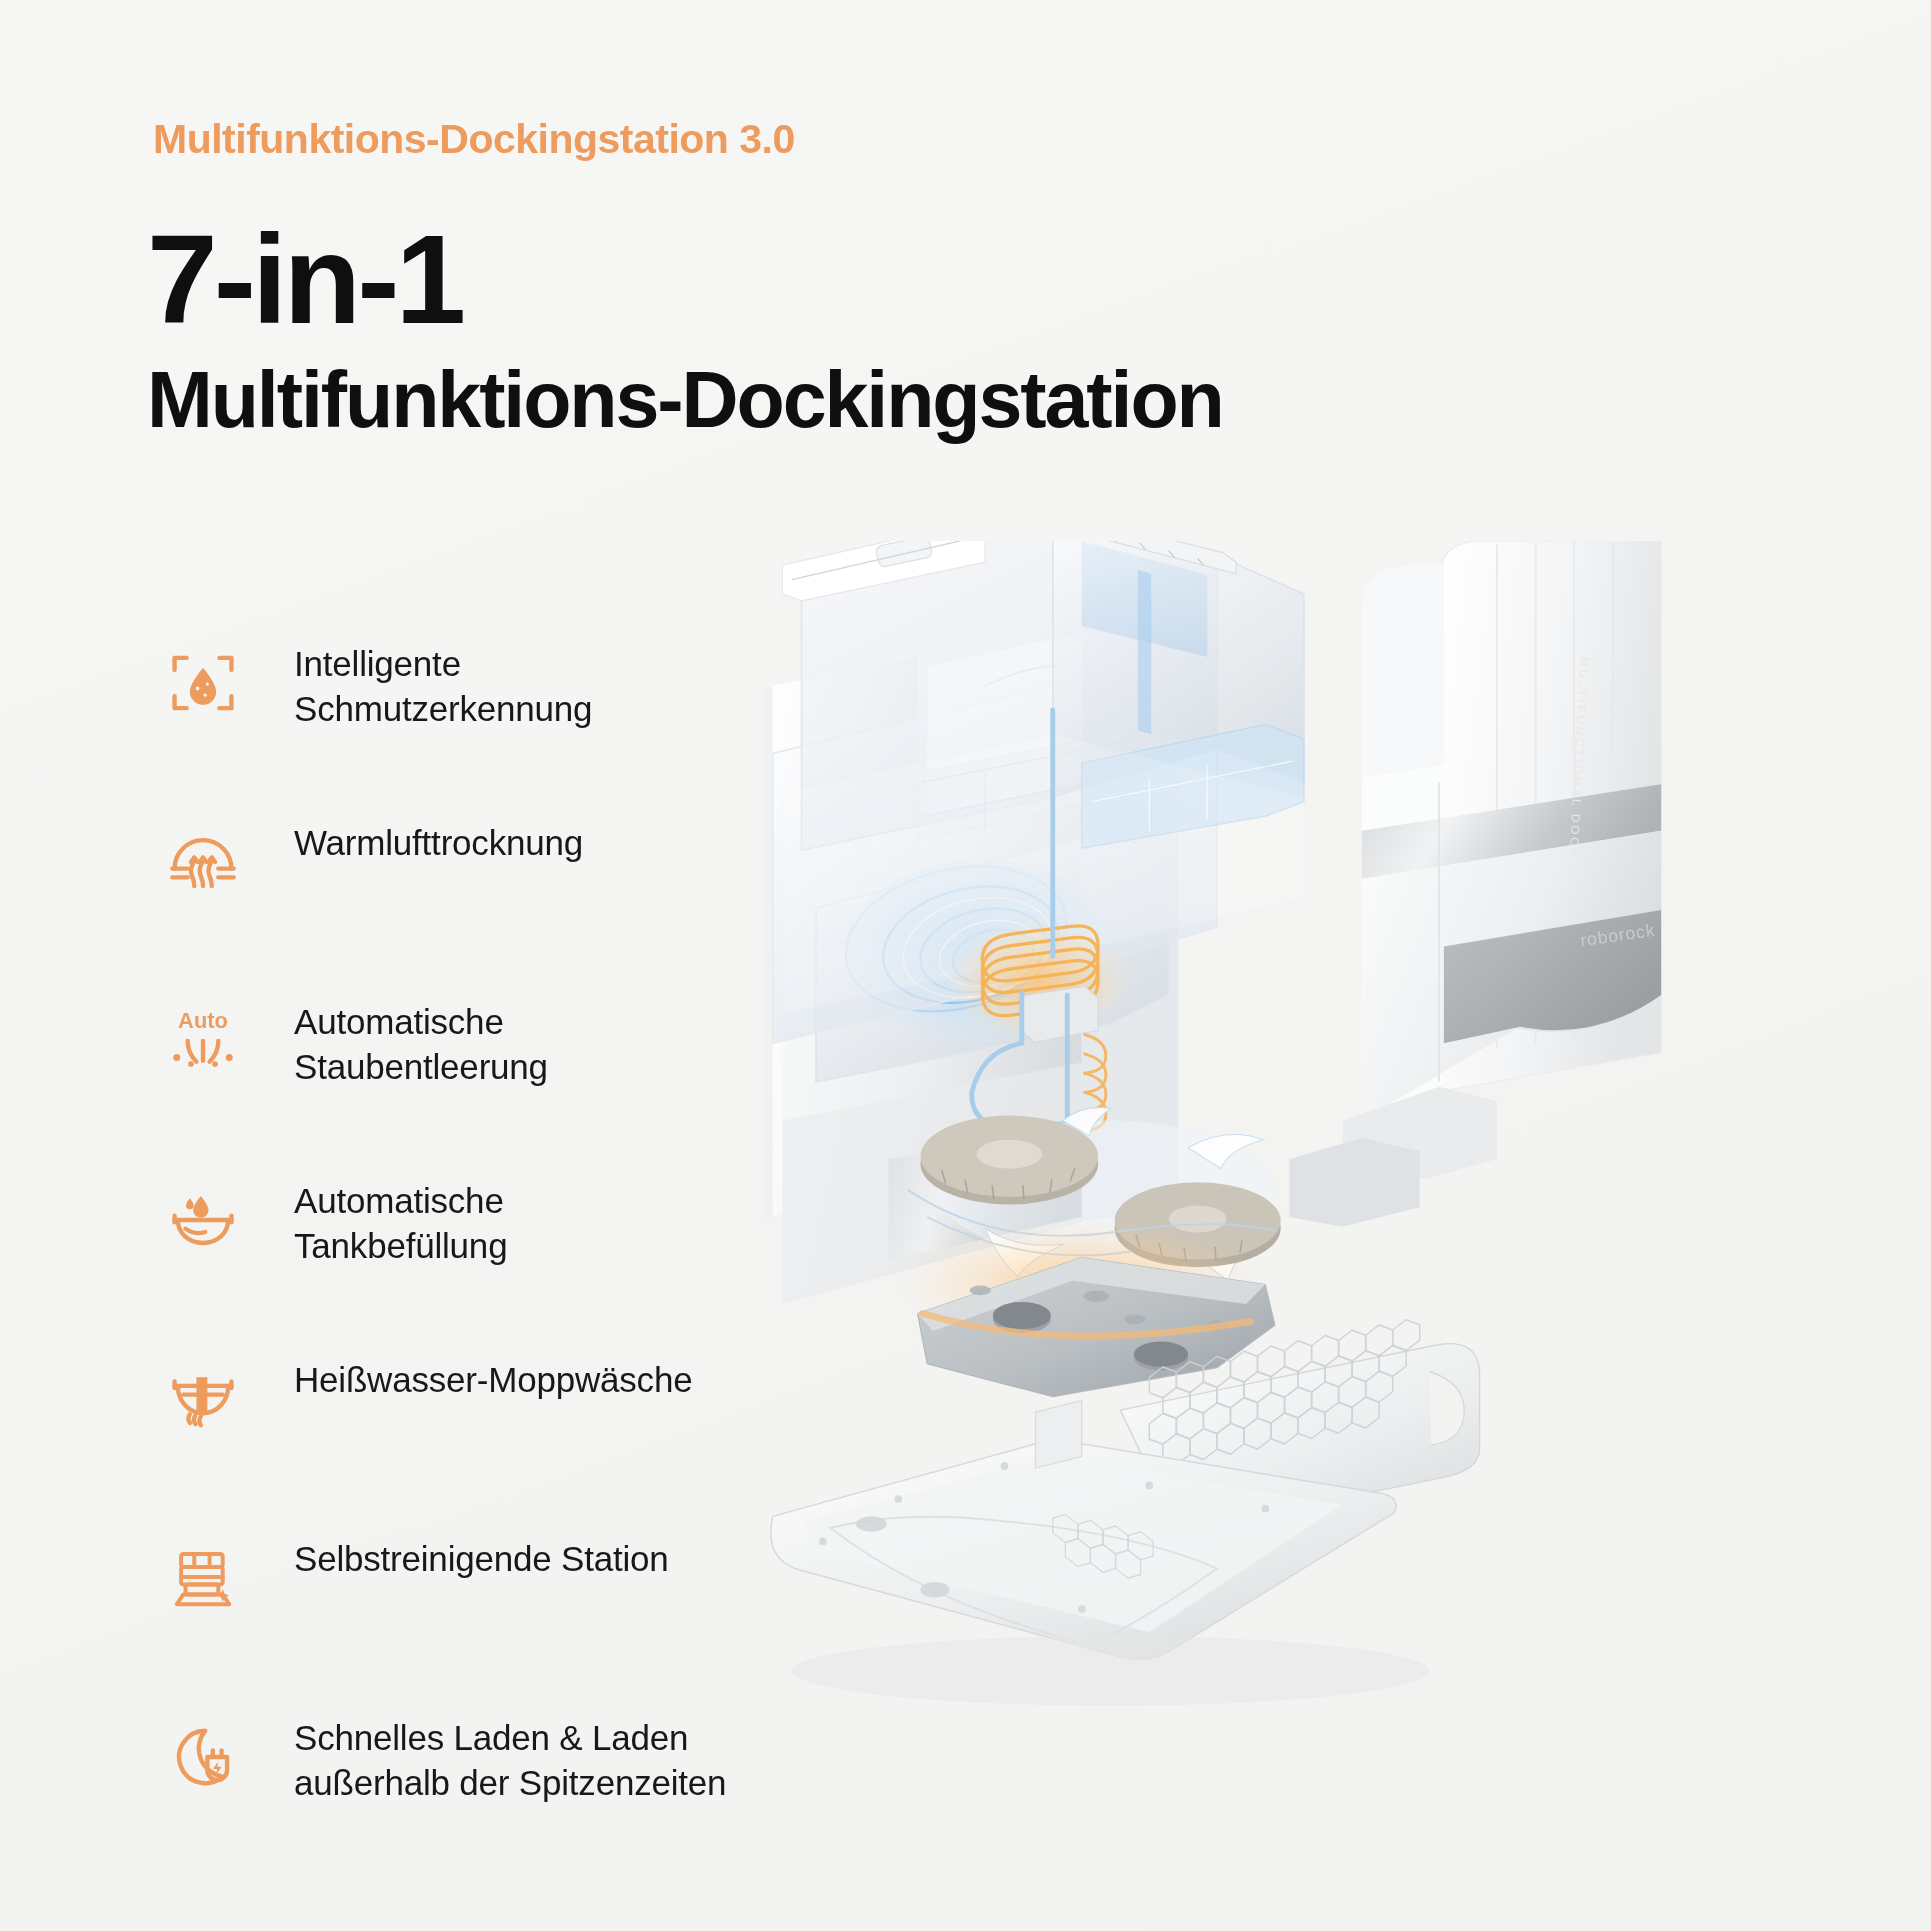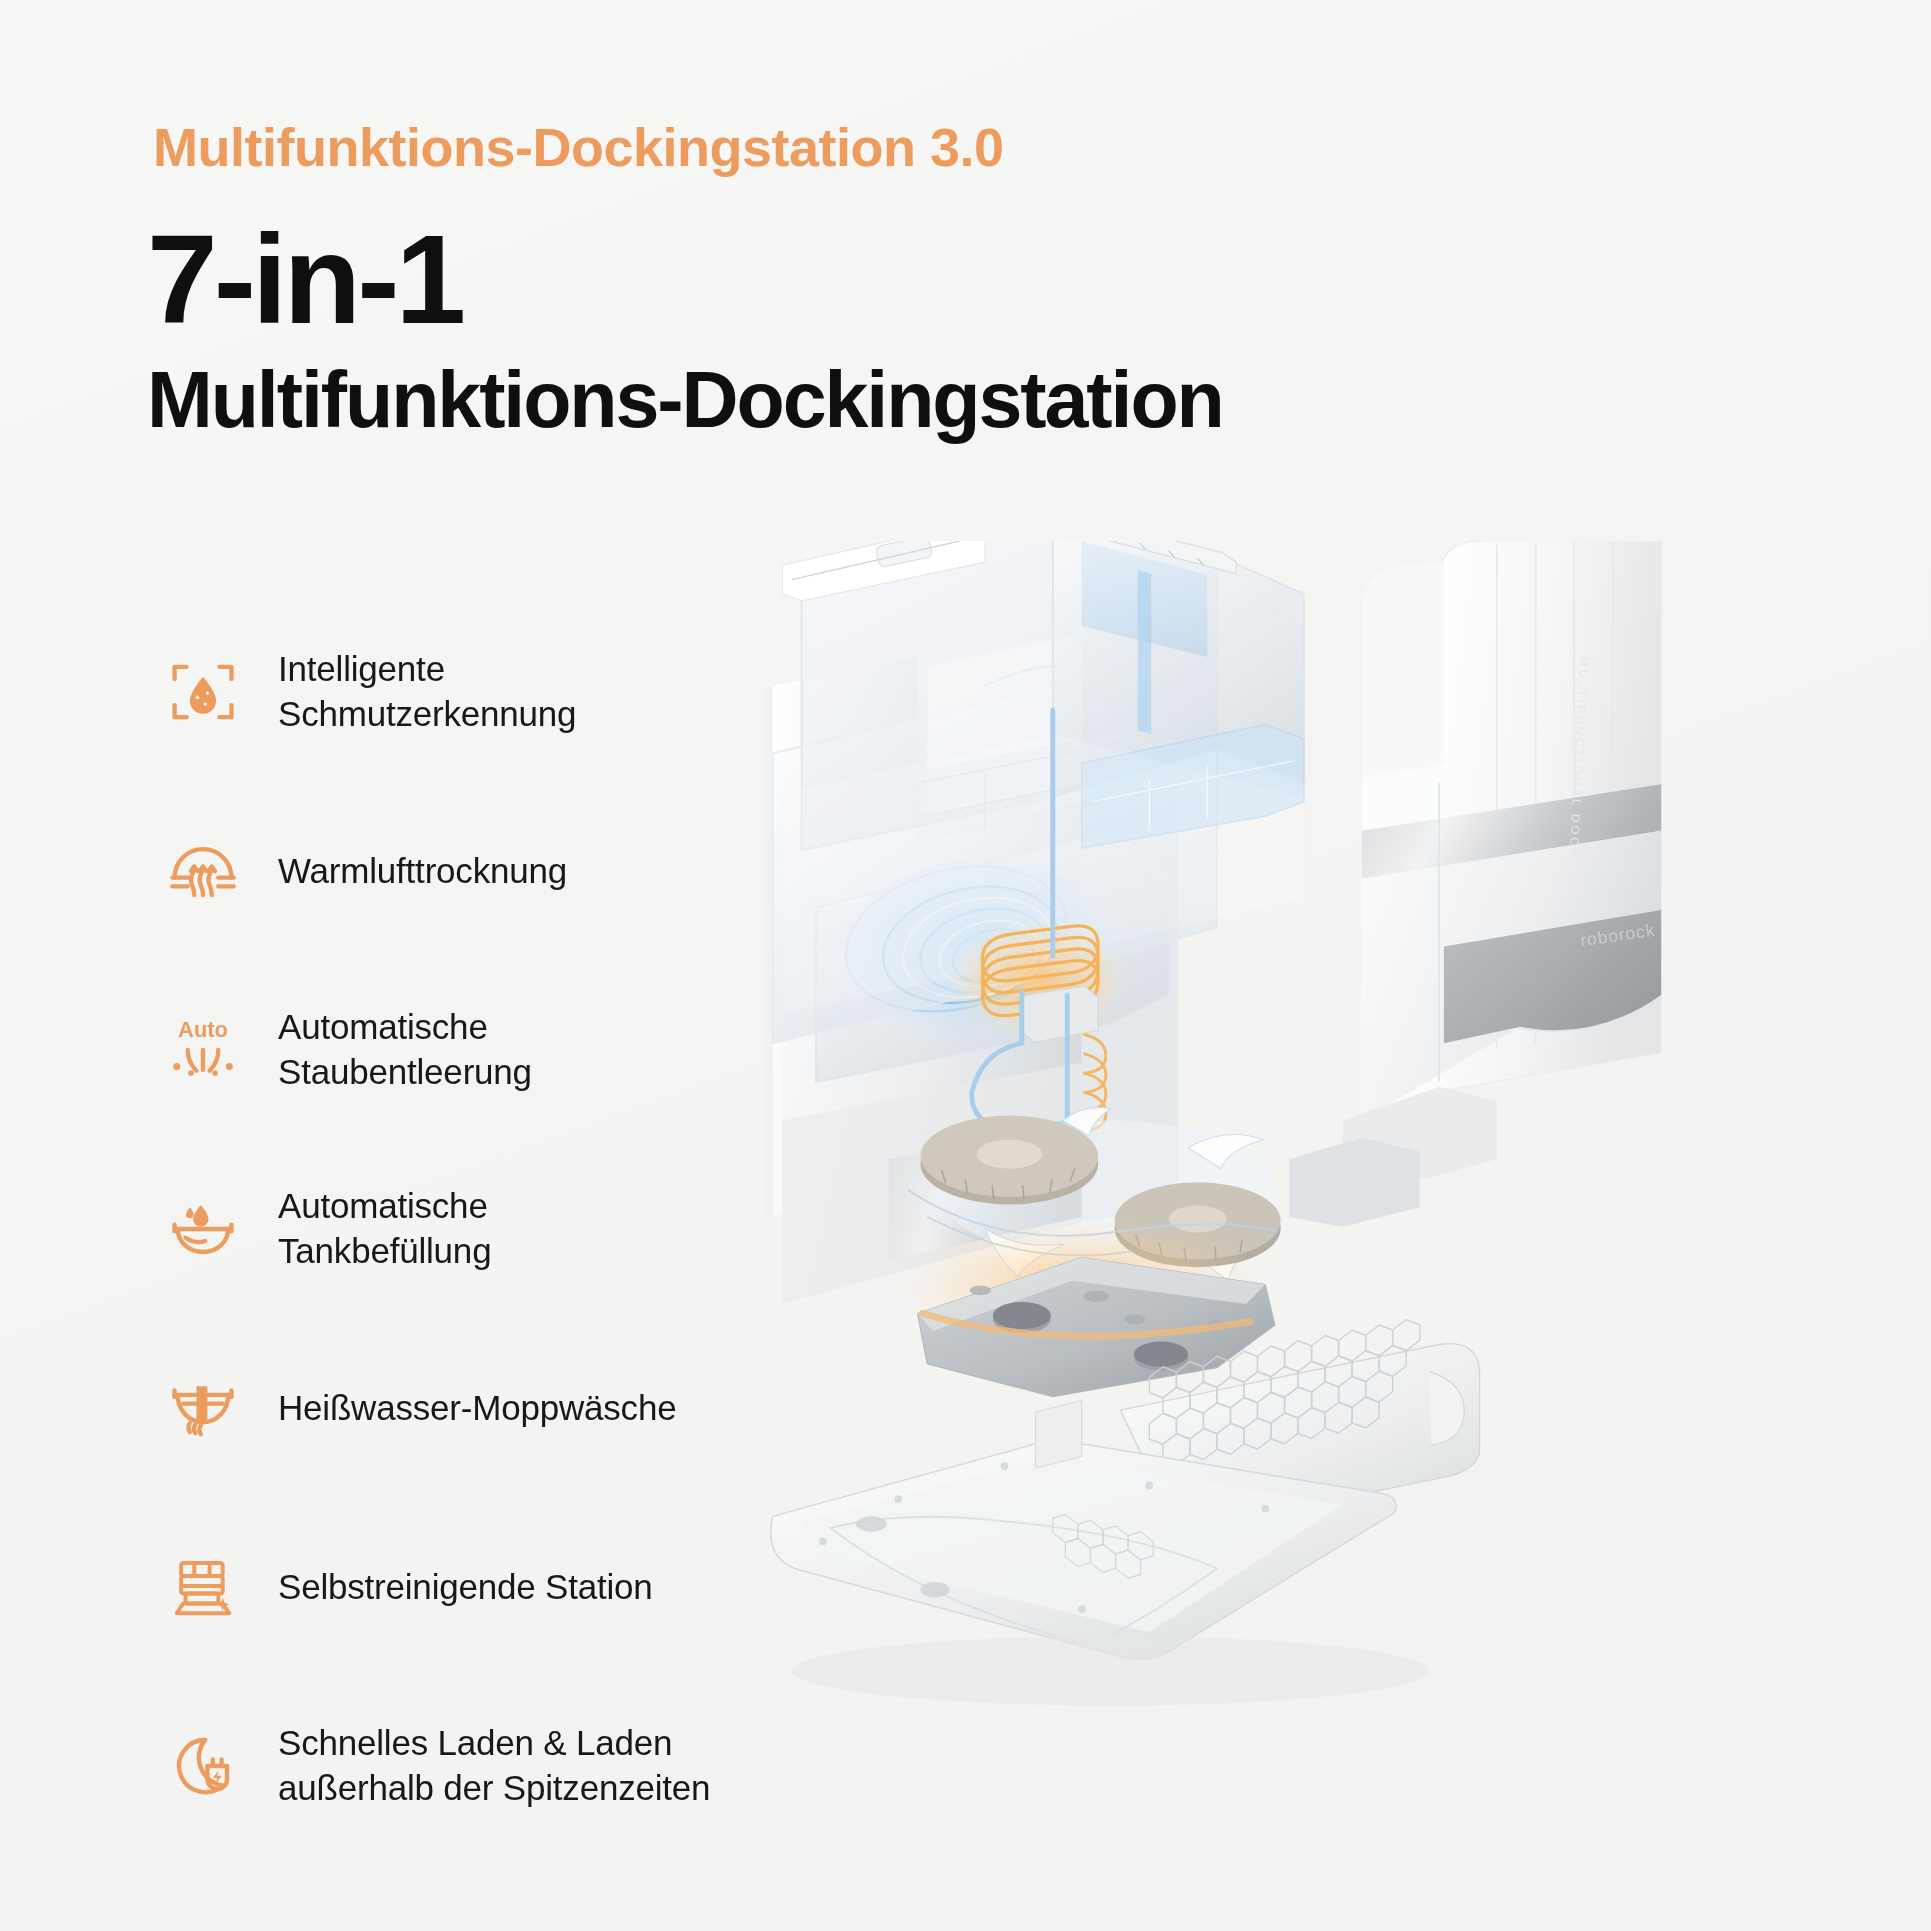--- a/index.html
+++ b/index.html
@@ -13,21 +13,21 @@
   .page {
     position: relative;
     width: 1931px; height: 1931px;
     background: linear-gradient(160deg, #f7f7f6 0%, #f4f4f3 45%, #f2f2f1 100%);
   }
 
   
   .eyebrow {
     position: absolute;
     left: 153px; top: 116px;
-    font-size: 54px;
+    font-size: 41px;
     font-weight: 700;
     letter-spacing: -0.5px;
     color: #ee9b5e;
     white-space: nowrap;
   }
   .hero-1 {
     position: absolute;
     left: 147px; top: 216px;
     font-size: 127px;
     line-height: 1.0;
@@ -47,23 +47,24 @@
   }
 
   
   .features {
     position: absolute;
     left: 162px; top: 642px;
     width: 695px;
   }
   .feature {
     display: flex;
-    align-items: center;
+    align-items: flex-start;
     min-height: 100px;
     margin-bottom: 79px;
+    gap: 16px;
   }
   .feature:last-child { margin-bottom: 0; }
   .feat-icon {
     flex: 0 0 81px;
     width: 81px; height: 81px;
     display: flex; align-items: center; justify-content: center;
     color: #ee9b5e;
   }
   .feat-icon svg { width: 70px; height: 70px; display: block; }
   .feat-label {

